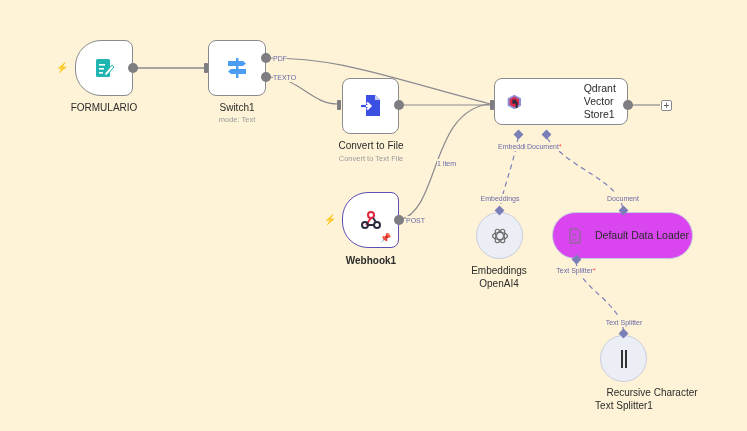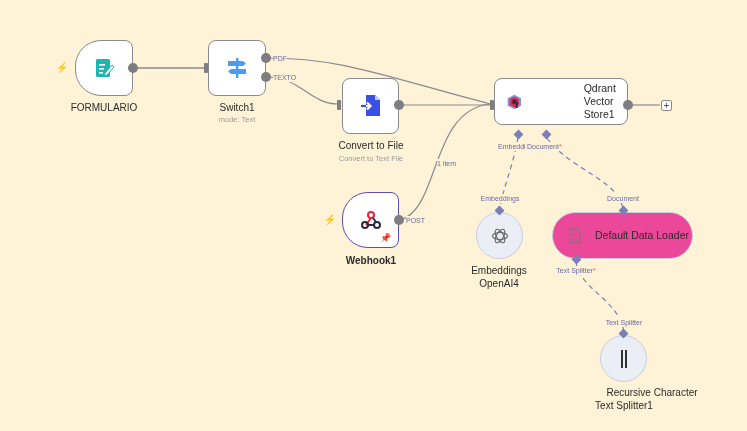--- a/index.html
+++ b/index.html
@@ -3,21 +3,21 @@
 <meta charset="utf-8">
 <style>
   html, body { margin:0; padding:0; }
   body { width:747px; height:431px; background:#fef3d7; position:relative; overflow:hidden; font-family:"Liberation Sans", sans-serif; }
   .canvas { position:absolute; left:0; top:0; width:747px; height:431px; background:#fef3d7; }
   svg.edges { position:absolute; left:0; top:0; width:747px; height:431px; pointer-events:none; }
   .node { position:absolute; background:#fff; border:1.5px solid #8a8a8f; border-radius:8px; box-sizing:border-box; display:flex; align-items:center; justify-content:center; }
   .node.trigger { border-radius:26px 8px 8px 26px; }
   .node.webhook { border-color:#5b4fb5; }
   .node.sub { background:#eceef6; border-color:#c8ccdf; border-radius:50%; }
-  .node.pill { background:#ec4899; border-color:#c8ccdf; border-radius:26px; justify-content:flex-start; }
+  .node.pill { background:#d946ef; border-color:#c8ccdf; border-radius:26px; justify-content:flex-start; }
   .label { position:absolute; font-size:10px; color:#2b2b2b; text-align:center; white-space:nowrap; transform:translateX(-50%); line-height:13px; }
   .sublabel { position:absolute; font-size:7.5px; color:#9a9a9a; text-align:center; white-space:nowrap; transform:translateX(-50%); }
   .port-label { position:absolute; font-size:7px; color:#6a6aa8; background:#fef3d7; white-space:nowrap; line-height:9px; }
   .port-label.c { transform:translateX(-50%); }
   .dot { position:absolute; width:10px; height:10px; border-radius:50%; background:#7d7d82; }
   .in-port { position:absolute; width:4px; height:10px; background:#7d7d82; border-radius:1px; }
   .diamond { position:absolute; width:7px; height:7px; background:#7b7fb8; transform:rotate(45deg); }
   .bolt { position:absolute; color:#ff6b6b; font-size:10px; }
   .plus-btn { position:absolute; width:11px; height:11px; border:1px solid #8a8a8f; border-radius:2px; background:#fff; font-size:10px; line-height:10px; text-align:center; color:#555; box-sizing:border-box; }
   .req { color:#ff4d4d; }

